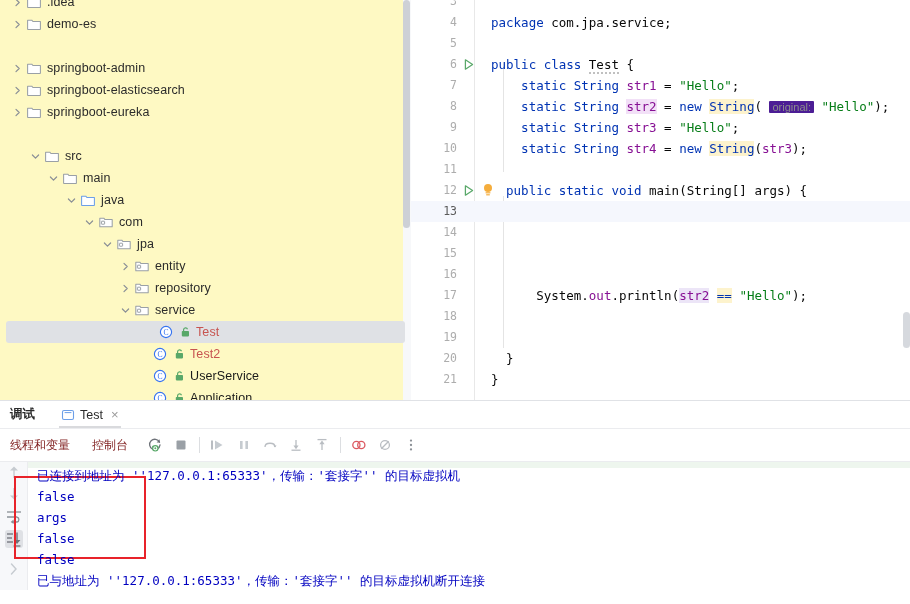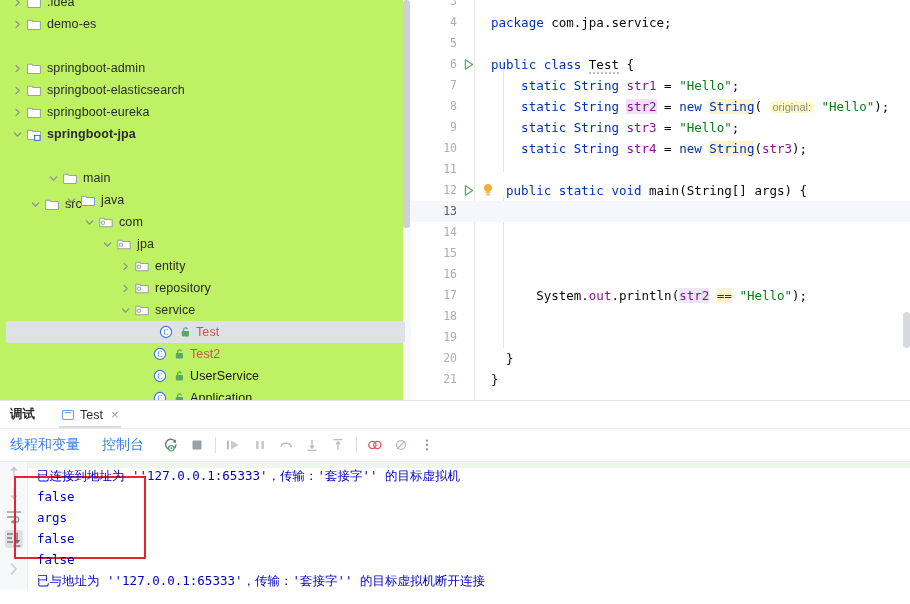--- a/index.html
+++ b/index.html
@@ -9,21 +9,21 @@
     font-family:"Liberation Sans","DejaVu Sans",sans-serif;
     font-size:12px;color:#000;
     -webkit-font-smoothing:antialiased;
   }
   .app{position:relative;width:910px;height:604px;}
 
   
   .top{position:absolute;left:0;top:0;width:910px;height:400px;display:flex;}
 
   
-  .tree{position:relative;width:411px;height:400px;background:#bef264;overflow:hidden;}
+  .tree{position:relative;width:411px;height:400px;background:#fef9c3;overflow:hidden;}
   .trow{position:relative;height:22px;display:flex;align-items:center;white-space:nowrap;}
   .trow.sel{background:#dfe1e5;margin:0 6px;border-radius:3px;width:399px;}
   .arrow{width:11px;height:11px;flex:0 0 11px;position:relative;margin-right:3px;}
   .arrow svg{display:block;}
   .noarrow{width:14px;flex:0 0 14px;}
   .ficon{width:16px;height:16px;flex:0 0 16px;margin-right:5px;display:flex;align-items:center;justify-content:center;}
   .tlabel{font-size:12.5px;color:#2b2b2b;letter-spacing:.1px;}
   .tlabel.bold{font-weight:bold;}
   .tlabel.cls{color:#c75450;}
   .tlabel.blk{color:#1a1a1a;}
@@ -41,21 +41,21 @@
   .lnum{position:absolute;left:0;width:46px;text-align:right;font-family:"DejaVu Sans Mono","Liberation Mono",monospace;font-size:11.5px;color:#adadad;line-height:21px;}
   .lnum.cur{color:#5a5a5a;}
   .runmark{position:absolute;left:52px;top:4px;width:12px;height:13px;}
   .code{position:absolute;left:80px;top:0;line-height:21px;font-family:"DejaVu Sans Mono","Liberation Mono",monospace;font-size:12.5px;white-space:pre;color:#080808;}
   .kw{color:#0033b3;}
   .var{color:#871094;}
   .str{color:#067d17;}
   .hi-y{background:#fdf3cd;}
   .hi-p{background:#f2e0f7;}
   .hi-l{background:#ece5f7;}
-  .hint{background:#fef9c3;color:#8c8c8c;border-radius:6px;padding:0 3px;font-size:11px;font-family:"Liberation Sans",sans-serif;font-style:normal;}
+  .hint{background:#4c1d95;color:#8c8c8c;border-radius:1px;padding:0 3px;font-size:11px;font-family:"Liberation Sans",sans-serif;font-style:normal;}
   .caret{display:inline-block;width:1px;height:14px;background:#000;vertical-align:-2px;margin-right:-1px;position:relative;top:1px;}
   .squiggle{border-bottom:2px dotted #c0c0c0;}
   .indentline{position:absolute;left:92px;width:1px;background:#e4e4e4;}
   .ed-scroll{position:absolute;right:0;top:312px;width:7px;height:36px;background:#d6d9de;border-radius:4px;}
 
   
   .debug{position:absolute;left:0;top:400px;width:910px;height:204px;background:#ffffff;}
   .dbg-divider{position:absolute;left:0;top:0;width:910px;height:1px;background:#e0e2e6;}
 
   
@@ -63,21 +63,21 @@
   .dbg-title{margin-left:10px;font-size:12.5px;color:#2b2b2b;font-weight:bold;}
   .dtab{margin-left:22px;display:flex;align-items:center;height:27px;position:relative;padding:0 4px;}
   .dtab .ti{width:14px;height:14px;margin-right:5px;}
   .dtab .tl{font-size:12.5px;color:#2b2b2b;}
   .dtab .tx{margin-left:8px;color:#9a9a9a;font-size:13px;line-height:1;}
   .dtab .underline{position:absolute;left:2px;right:2px;bottom:0;height:2px;background:#d9dadd;}
   .tabs-sep{position:absolute;left:0;top:28px;width:910px;height:1px;background:#ebecef;}
 
   
   .dbg-toolbar{position:absolute;left:0;top:29px;width:910px;height:32px;display:flex;align-items:center;}
-  .tb-text{font-size:14px;color:#3b82f6;margin-left:10px;}
+  .tb-text{font-size:12px;color:#7f1d1d;margin-left:10px;}
   .tb-text.active{position:relative;}
   .tb-text.active .ul{position:absolute;left:-2px;right:-2px;bottom:-9px;height:2px;background:#3573f0;}
   .tbicons{display:flex;align-items:center;margin-left:14px;gap:0px;}
   .tbi{width:26px;height:26px;display:flex;align-items:center;justify-content:center;}
   .vsep{width:1px;height:16px;background:#dcdee1;margin:0 5px;}
   .toolbar-sep{position:absolute;left:0;top:61px;width:910px;height:1px;background:#ebecef;}
 
   
   .console{position:absolute;left:0;top:62px;width:910px;height:128px;background:#ffffff;overflow:hidden;}
   .con-gutter{position:absolute;left:0;top:0;width:27px;height:128px;background:#f7f8fa;}
@@ -162,36 +162,21 @@
               <path fill="none" stroke="#8a8f96" stroke-width="1.2" stroke-linecap="round" stroke-linejoin="round" d="M4 2.4 L7.2 5.5 L4 8.6"></path>
             </svg>
           </span>
           <span class="ficon">
             <svg width="16" height="16" viewBox="0 0 16 16">
               <path d="M1.6 4.2 h4.2 l1.1 1.3 h7.5 v7.4 a0.6 0.6 0 0 1 -0.6 0.6 H2.2 a0.6 0.6 0 0 1 -0.6 -0.6 Z" fill="#ffffff" stroke="#9aa0a6" stroke-width="1.05" stroke-linejoin="round"></path>
             </svg>
           </span>
           <span class="tlabel">springboot-eureka</span>
         </div>
-        <div class="trow" style="position: absolute; left: 0px; right: 0px; top: 123px;">
-          <div style="width: 12px; flex: 0 0 auto;"></div>
-          <span class="arrow">
-            <svg width="11" height="11" viewBox="0 0 11 11">
-              <path fill="none" stroke="#8a8f96" stroke-width="1.2" stroke-linecap="round" stroke-linejoin="round" d="M2.4 4 L5.5 7.2 L8.6 4"></path>
-            </svg>
-          </span>
-          <span class="ficon">
-            <svg width="16" height="16" viewBox="0 0 16 16">
-              <path d="M1.6 4.2 h4.2 l1.1 1.3 h7.5 v7.4 a0.6 0.6 0 0 1 -0.6 0.6 H2.2 a0.6 0.6 0 0 1 -0.6 -0.6 Z" fill="#ffffff" stroke="#9aa0a6" stroke-width="1.05" stroke-linejoin="round"></path>
-              <rect x="8.6" y="9.4" width="5.4" height="5" fill="#ffffff" stroke="#3573f0" stroke-width="1.05"></rect>
-            </svg>
-          </span>
-          <span class="tlabel bold">springboot-jpa</span>
-        </div>
-        <div class="trow" style="position: absolute; left: 0px; right: 0px; top: 145px; margin-top: 48px;">
+        <div class="trow" style="position: absolute; left: 0px; right: 0px; top: 145px;">
           <div style="width: 30px; flex: 0 0 auto;"></div>
           <span class="arrow">
             <svg width="11" height="11" viewBox="0 0 11 11">
               <path fill="none" stroke="#8a8f96" stroke-width="1.2" stroke-linecap="round" stroke-linejoin="round" d="M2.4 4 L5.5 7.2 L8.6 4"></path>
             </svg>
           </span>
           <span class="ficon">
             <svg width="16" height="16" viewBox="0 0 16 16">
               <path d="M1.6 4.2 h4.2 l1.1 1.3 h7.5 v7.4 a0.6 0.6 0 0 1 -0.6 0.6 H2.2 a0.6 0.6 0 0 1 -0.6 -0.6 Z" fill="#ffffff" stroke="#9aa0a6" stroke-width="1.05" stroke-linejoin="round"></path>
             </svg>

